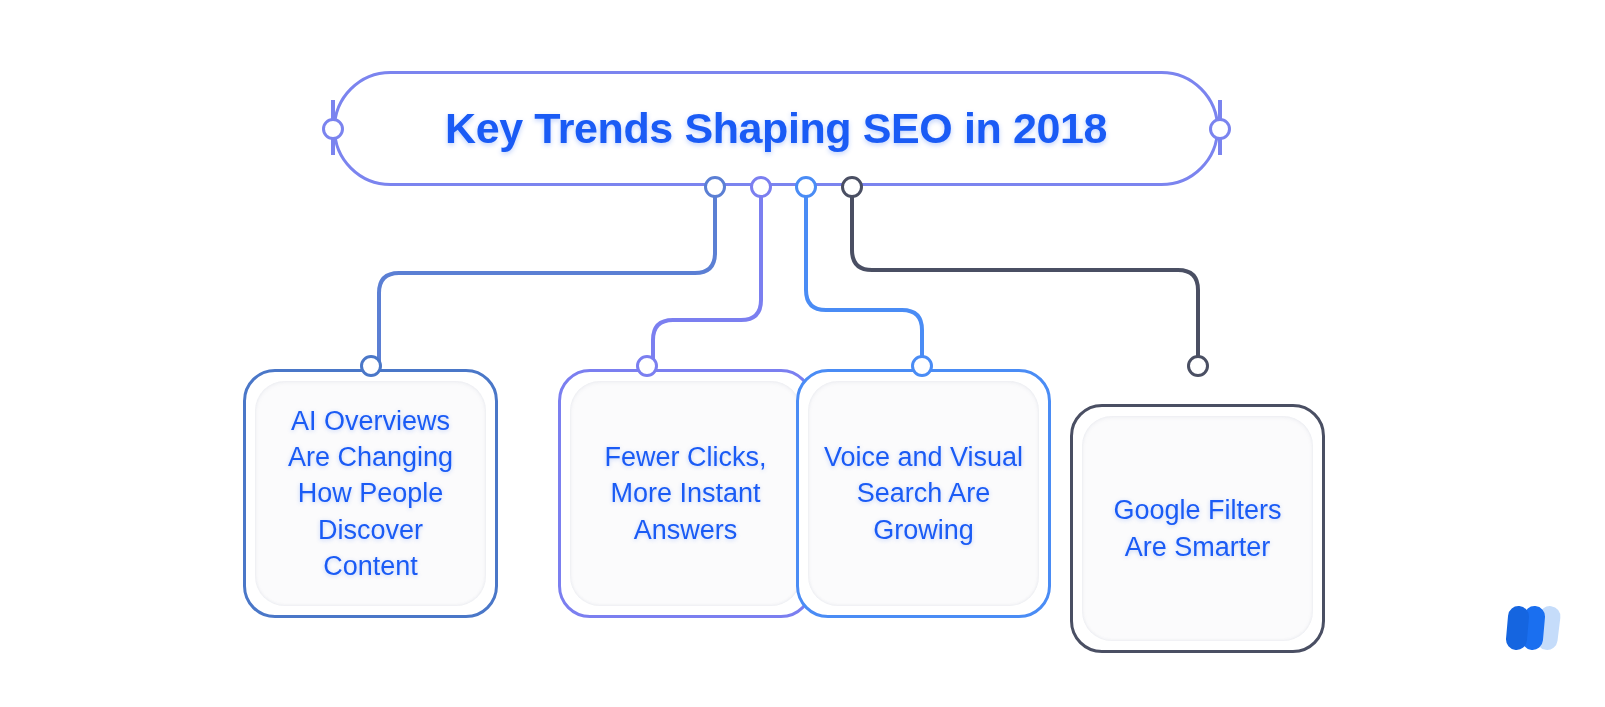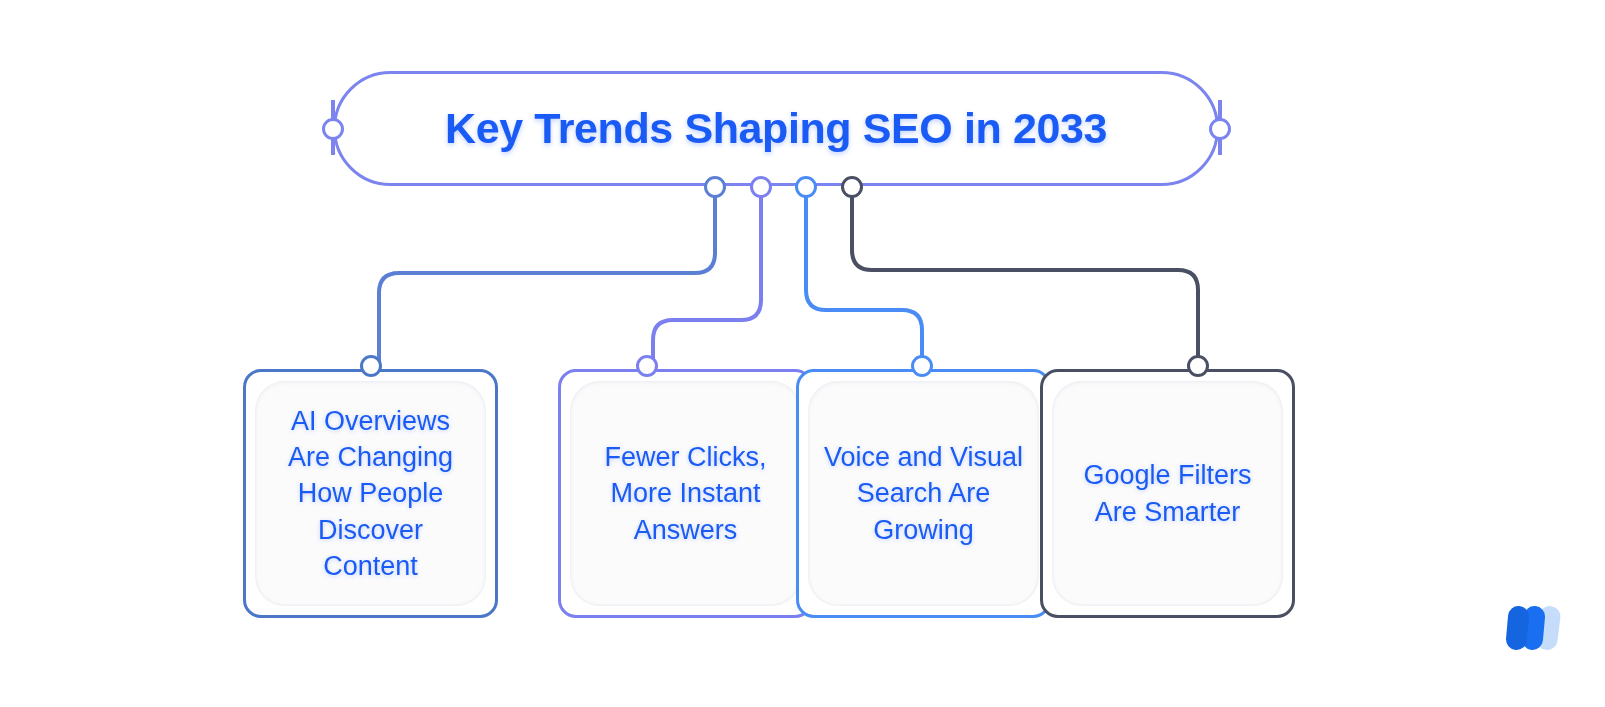--- a/index.html
+++ b/index.html
@@ -57,21 +57,21 @@
 
   
   .card {
     position: absolute;
     top: 369px;
     width: 255px;
     height: 249px;
     box-sizing: border-box;
     border-width: 3px;
     border-style: solid;
-    border-radius: 18px;
+    border-radius: 32px;
     background: #ffffff;
     display: flex;
     align-items: center;
     justify-content: center;
     padding: 0 22px;
   }
   .card::before {
     content: "";
     position: absolute;
     left: 9px; top: 9px; right: 9px; bottom: 9px;
@@ -87,21 +87,21 @@
     text-align: center;
     font-size: 27px;
     line-height: 1.34;
     color: #1a5bf5;
     text-shadow: 0 1px 4px rgba(26,91,245,0.25);
   }
 
   #card-0 { left: 243px; border-color: #4a77c8; }
   #card-1 { left: 518px; border-color: #7b7ff0; margin-left: 40px; }
   #card-2 { left: 762px; border-color: #4a8cf5; margin-left: 34px; }
-  #card-3 { left: 1040px; border-color: #4a4f63; }
+  #card-3 { left: 1070px; border-color: #4a4f63; margin-top: 35px; }
 
   
   .logo {
     position: absolute;
     left: 1502px;
     top: 602px;
     width: 62px;
     height: 52px;
   }
 
@@ -128,21 +128,21 @@
 
     <path d="M 806 187 L 806 290 Q 806 310 826 310 L 902 310 Q 922 310 922 330 L 922 366" fill="none" stroke="#4a8cf5" stroke-width="4" stroke-linecap="round"></path>
 
     <path d="M 852 187 L 852 250 Q 852 270 872 270 L 1178 270 Q 1198 270 1198 290 L 1198 366" fill="none" stroke="#4a4f63" stroke-width="4" stroke-linecap="round"></path>
 
     <path d="M 333 100 L 333 155" fill="none" stroke="#7b84ef" stroke-width="4"></path>
     <path d="M 1220 100 L 1220 155" fill="none" stroke="#7b84ef" stroke-width="4"></path>
   </svg>
 
   <div class="hub">
-    <span class="hub-title">Key Trends Shaping SEO in 2033</span>
+    <span class="hub-title">Key Trends Shaping SEO in 2018</span>
   </div>
 
   <div class="node" style="left:322px; top:118px; width:22px; height:22px; border-color:#7b84ef;"></div>
   <div class="node" style="left:1209px; top:118px; width:22px; height:22px; border-color:#7b84ef;"></div>
 
   <div class="node" style="left:704px; top:176px; width:22px; height:22px; border-color:#5b7fd4;"></div>
   <div class="node" style="left:750px; top:176px; width:22px; height:22px; border-color:#7b7ff0;"></div>
   <div class="node" style="left:795px; top:176px; width:22px; height:22px; border-color:#4a8cf5;"></div>
   <div class="node" style="left:841px; top:176px; width:22px; height:22px; border-color:#4a4f63;"></div>
 

